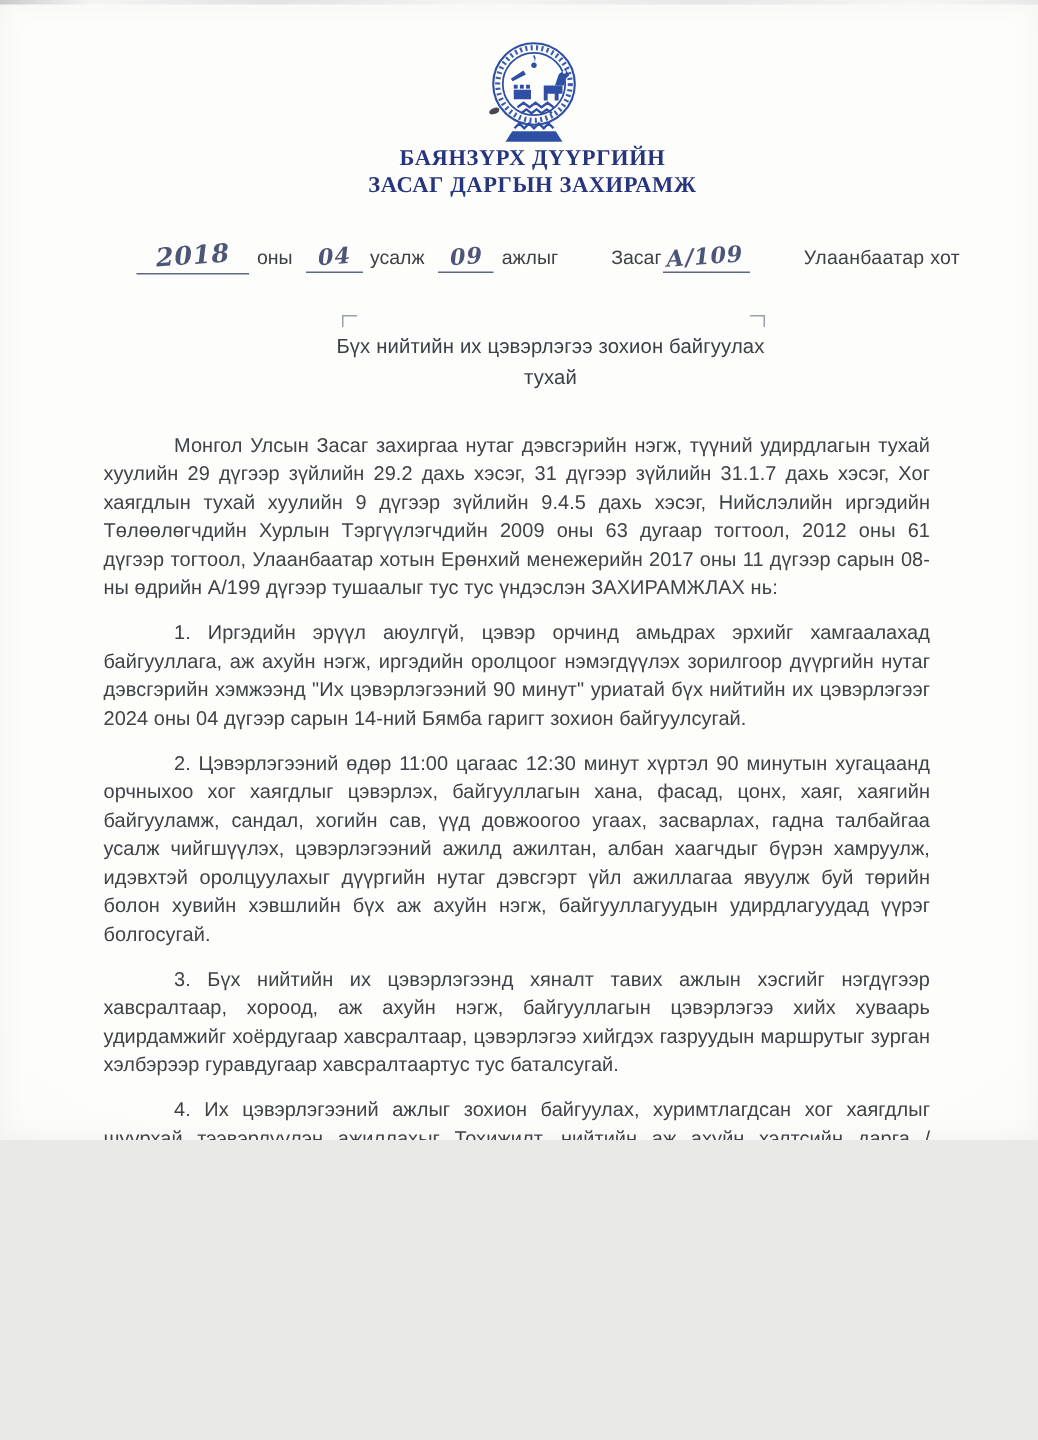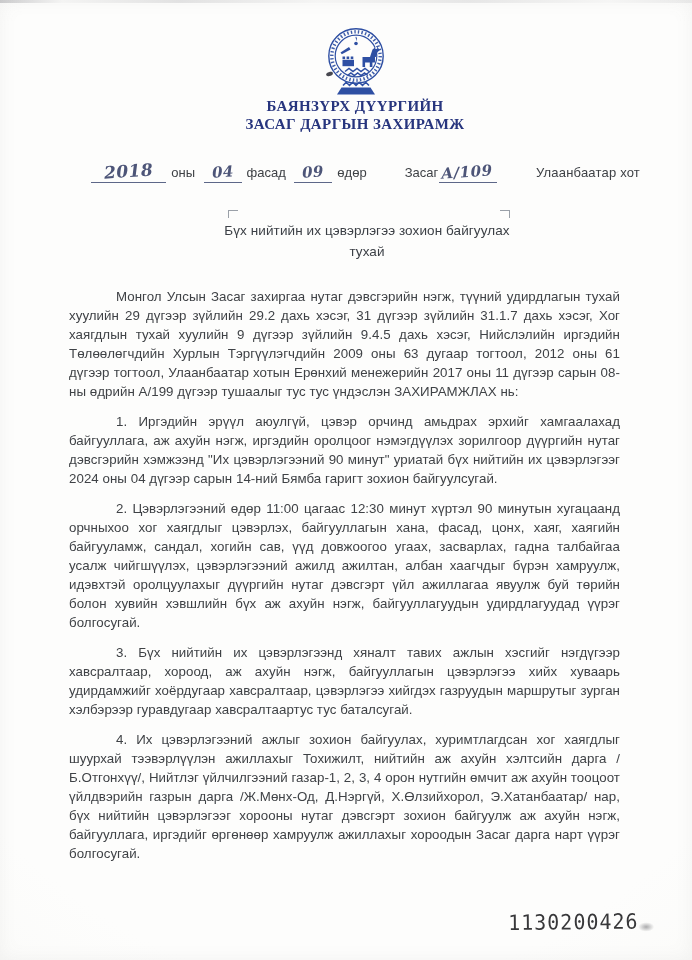--- a/index.html
+++ b/index.html
@@ -1,18 +1,18 @@
 <!DOCTYPE html>
 <html><head>
 <meta charset="utf-8">
 <style>
   html,body{margin:0;padding:0;}
   body{background:#e9e9e7;font-family:"Liberation Sans",sans-serif;}
   .page{
-    position:relative;width:692px;height:960px;margin:0 auto;overflow:hidden;
+    position:relative;width:692px;height:760px;margin:0 auto;overflow:hidden;
     background:radial-gradient(130% 105% at 50% 45%, #fdfdfc 55%, #f6f6f3 92%, #f1f1ee 100%);
     box-shadow:inset 0 0 18px rgba(120,120,115,0.08);
   }
   .top-edge{
     position:absolute;top:0;left:0;right:0;height:3px;opacity:.4;pointer-events:none;
     background:linear-gradient(90deg, rgba(45,45,55,.55), rgba(45,45,55,.05) 9%,
       rgba(45,45,55,.28) 26%, rgba(45,45,55,.04) 46%, rgba(45,45,55,.22) 68%,
       rgba(45,45,55,.03) 88%, rgba(45,45,55,.18));
   }
   
@@ -108,22 +108,22 @@
   <div class="speck"></div>
 
   <div class="org">
     <div>БАЯНЗҮРХ ДҮҮРГИЙН</div>
     <div>ЗАСАГ ДАРГЫН ЗАХИРАМЖ</div>
   </div>
 
   <div class="dateline">
     <div class="dl-left">
       <span class="u u-year"><i class="hw hw-lg">2018</i></span><span class="lbl">оны</span>
-      <span class="u"><i class="hw">04</i></span><span class="lbl">фасад</span>
-      <span class="u"><i class="hw">09</i></span><span class="lbl">өдөр</span>
+      <span class="u"><i class="hw">04</i></span><span class="lbl">усалж</span>
+      <span class="u"><i class="hw">09</i></span><span class="lbl">ажлыг</span>
     </div>
     <div class="dl-mid">
       <span>Засаг</span><span class="u"><i class="hw">А/109</i></span>
     </div>
     <div class="dl-right">Улаанбаатар хот</div>
   </div>
 
   <div class="titleblock">
     <span class="cm cm-l"></span>
     <span class="cm cm-r"></span>

